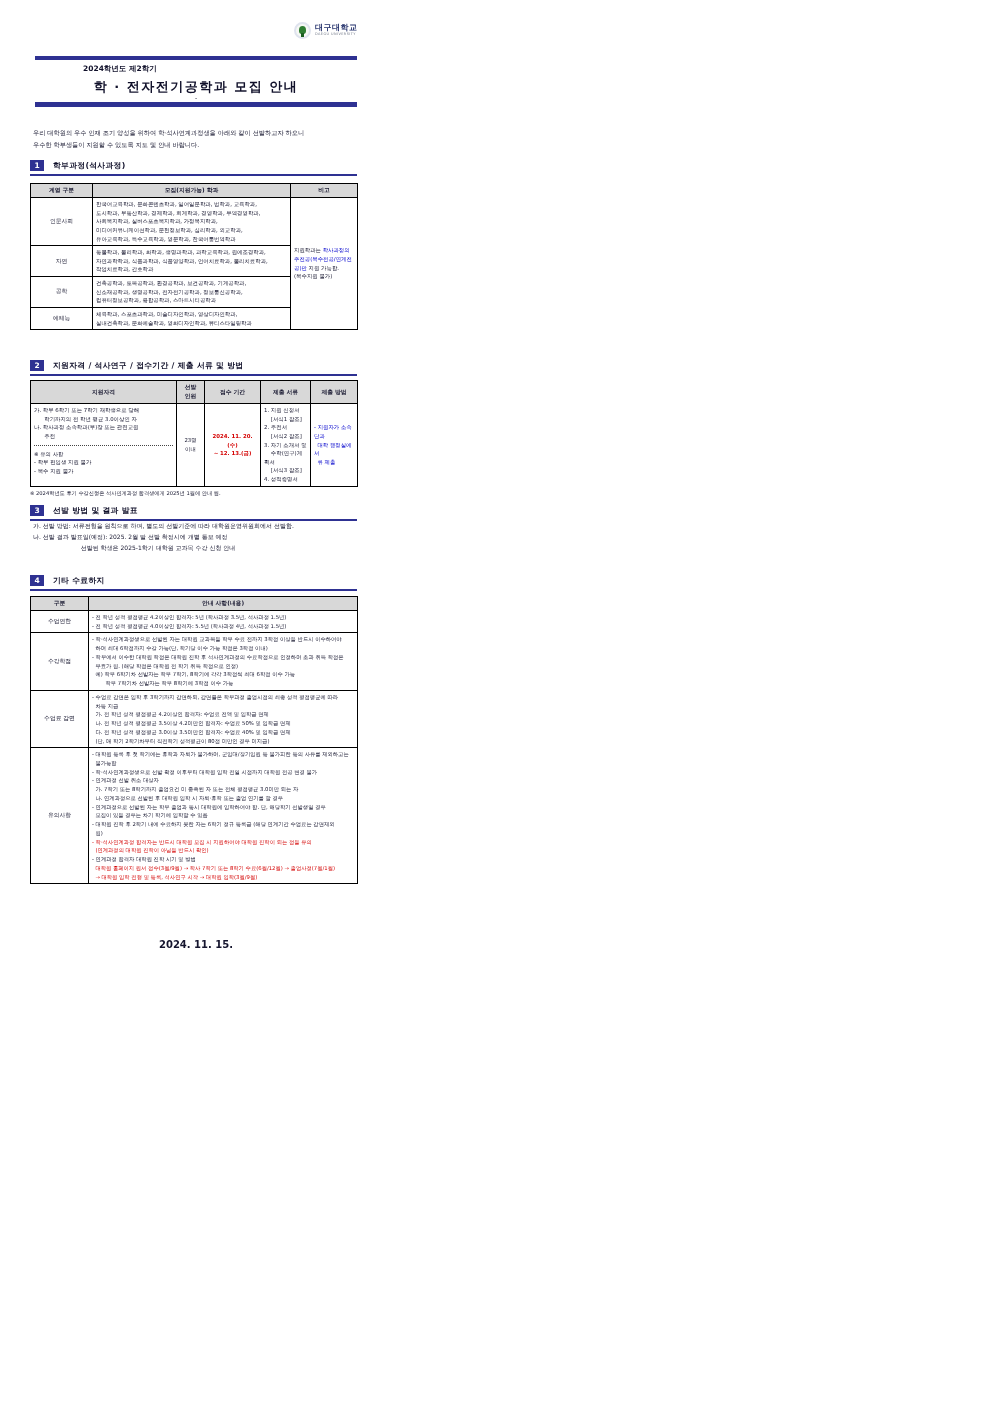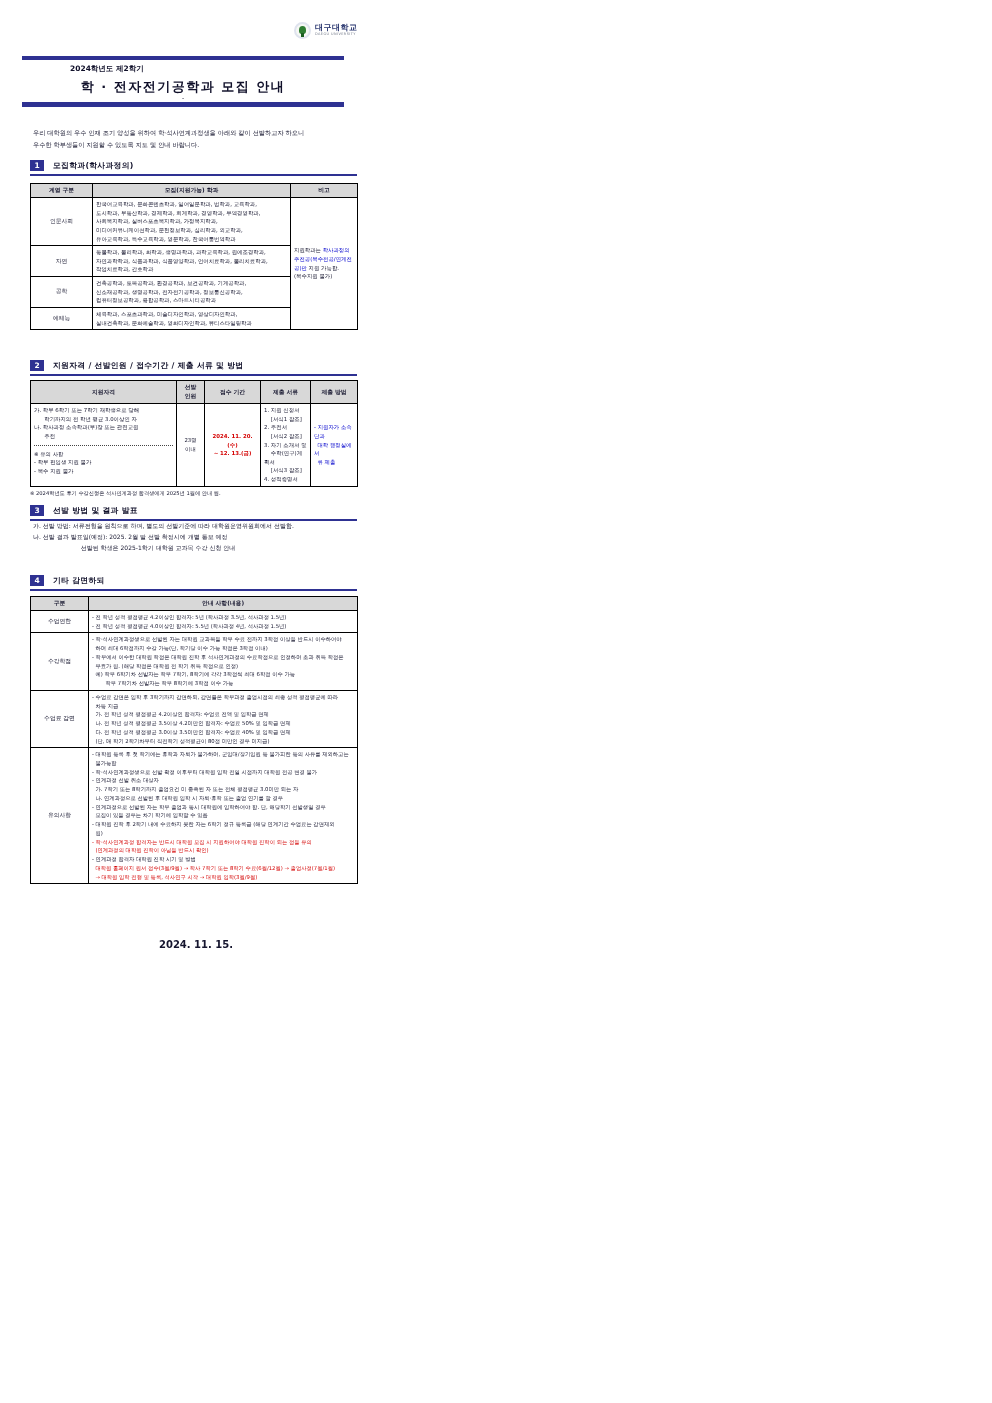--- a/index.html
+++ b/index.html
@@ -13,21 +13,21 @@
   .logo-mark { width:17px; height:17px; border-radius:50%; border:2px solid #dfe3ee;
     background:#f6f8f4; position:relative; box-sizing:border-box; }
   .logo-mark::before { content:""; position:absolute; left:3px; top:2px; width:7px; height:8px;
     background:#2e7d32; border-radius:50% 50% 40% 40%; }
   .logo-mark::after { content:""; position:absolute; left:5px; top:9px; width:3px; height:4px;
     background:#1b5e20; }
   .logo-txt { margin-left:4px; line-height:1.05; }
   .logo-name { font-size:8px; font-weight:bold; color:#23306b; letter-spacing:0.5px; }
   .logo-sub { font-size:3.5px; color:#7a818f; letter-spacing:0.4px; }
   
-  .hdr { position:absolute; left:22px; top:56px; width:322px; }
+  .hdr { position:absolute; left:35px; top:56px; width:322px; }
   .bar { height:4px; background:#2e3192; }
   .bar.bottom { height:5px; margin-top:2px; }
   .semester { font-size:7.5px; font-weight:bold; color:#10102a; padding-left:48px; margin-top:4px; }
   .main-title { font-size:13px; font-weight:bold; text-align:center; color:#10102a;
     letter-spacing:1.5px; margin-top:4px; }
   .title-dash { text-align:center; font-size:6px; line-height:4px; color:#10102a; }
   
   .intro { position:absolute; left:33px; top:127px; width:326px; font-size:6.2px;
     line-height:1.9; white-space:pre-wrap; color:#15152e; }
   
@@ -84,21 +84,21 @@
     <div class="main-title">학 · 전자전기공학과 모집 안내</div>
     <div class="title-dash">-</div>
     <div class="bar bottom"></div>
   </div>
 
   <div class="intro">우리 대학원의 우수 인재 조기 양성을 위하여 학·석사연계과정생을 아래와 같이 선발하고자 하오니
 우수한 학부생들이 지원할 수 있도록 지도 및 안내 바랍니다.</div>
 
   <div class="sec" id="sec1">
     <span class="sec-num">1</span>
-    <span class="sec-title">모집학과(학사과정의)</span>
+    <span class="sec-title">학부과정(석사과정)</span>
   </div>
 
   <table id="t1">
     <colgroup>
         <col style="width:62px">
         <col style="width:198px">
         <col style="width:67px">
       </colgroup>
     <tbody>
         <tr>
@@ -131,21 +131,21 @@
     <tr>
       <td class="cat">예체능</td>
       <td class="pre">체육학과, 스포츠과학과, 미술디자인학과, 영상디자인학과,
 실내건축학과, 문화예술학과, 영화디자인학과, 뷰티스타일링학과</td>
     </tr>
   </tbody>
     </table>
 
   <div class="sec" id="sec2">
     <span class="sec-num">2</span>
-    <span class="sec-title">지원자격 / 선발인원 / 접수기간 / 제출 서류 및 방법</span>
+    <span class="sec-title">지원자격 / 석사연구 / 접수기간 / 제출 서류 및 방법</span>
   </div>
 
   <table id="t2">
     <colgroup>
         <col style="width:146px">
         <col style="width:28px">
         <col style="width:56px">
         <col style="width:50px">
         <col style="width:47px">
       </colgroup>
@@ -193,21 +193,21 @@
   <div class="sec" id="sec3">
     <span class="sec-num">3</span>
     <span class="sec-title">선발 방법 및 결과 발표</span>
   </div>
   <div class="sec3-body">가. 선발 방법: 서류전형을 원칙으로 하며, 별도의 선발기준에 따라 대학원운영위원회에서 선발함.
 나. 선발 결과 발표일(예정): 2025. 2월 말 선발 확정시에 개별 통보 예정
                          선발된 학생은 2025-1학기 대학원 교과목 수강 신청 안내</div>
 
   <div class="sec" id="sec4">
     <span class="sec-num">4</span>
-    <span class="sec-title">기타 감면하되</span>
+    <span class="sec-title">기타 수료하지</span>
   </div>
 
   <table id="t4">
     <colgroup>
         <col style="width:58px">
         <col style="width:269px">
       </colgroup>
     <tbody>
         <tr>
       <th>구분</th>

